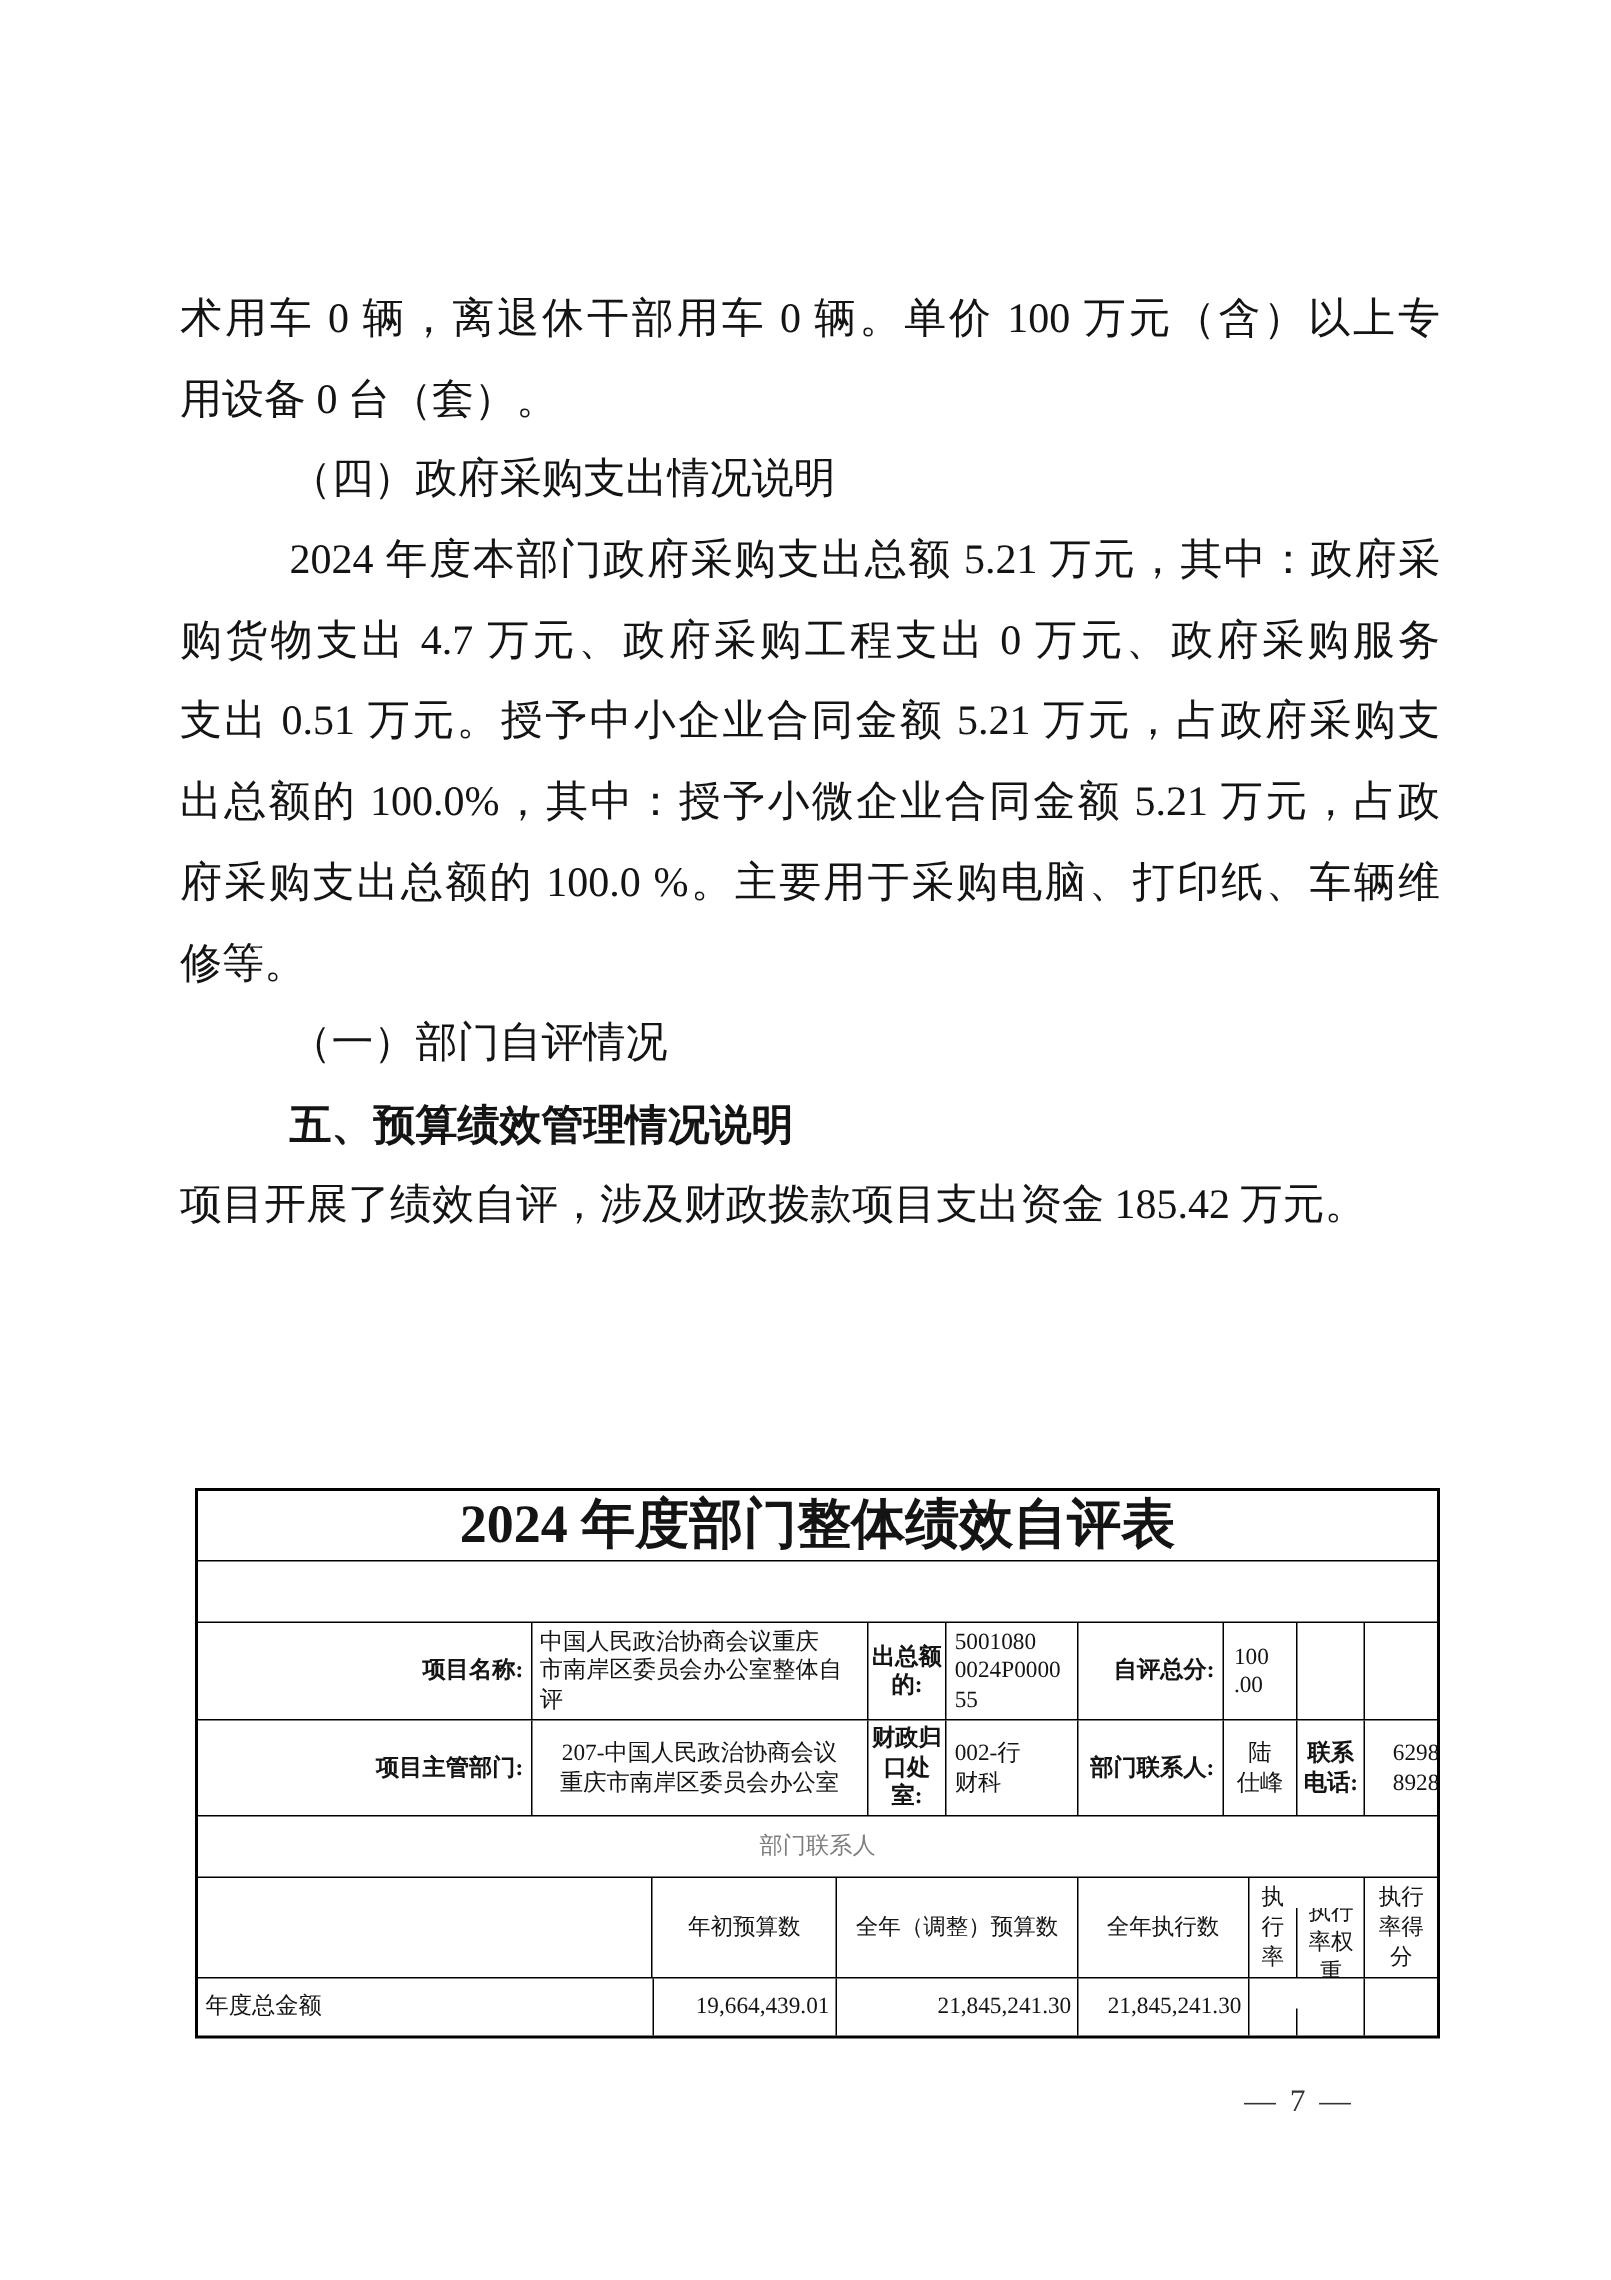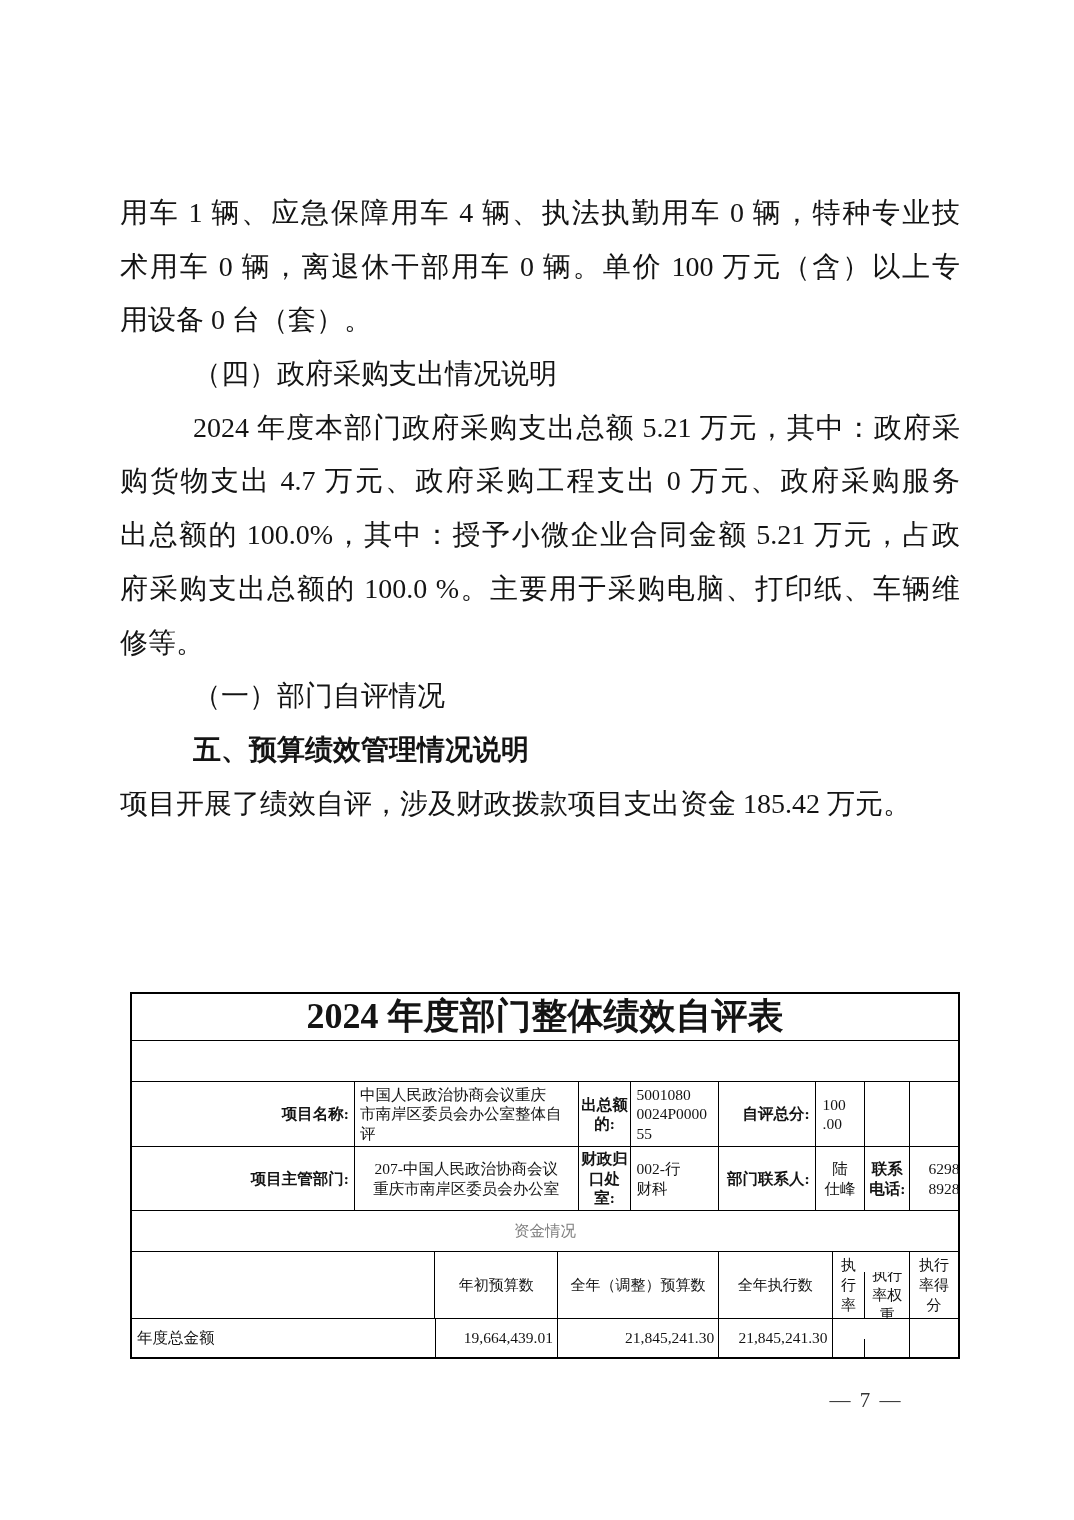--- a/index.html
+++ b/index.html
@@ -55,26 +55,26 @@
     position:absolute;left:786px;top:1388px;width:160px;text-align:center;
     font-size:21px;color:#333;letter-spacing:2px;
   }
 </style>
 </head>
 <body>
 
 <div class="page">
 
   <div class="body-text">
-    <div class="line jf">用车 1 辆、应急保障用车 4 辆、执法执勤用车 0 辆，特种专业技</div>
     <div class="line jf">术用车 0 辆，离退休干部用车 0 辆。单价 100 万元（含）以上专</div>
     <div class="line">用设备 0 台（套）。</div>
     <div class="line ind">（四）政府采购支出情况说明</div>
     <div class="line jf ind">2024 年度本部门政府采购支出总额 5.21 万元，其中：政府采</div>
     <div class="line jf">购货物支出 4.7 万元、政府采购工程支出 0 万元、政府采购服务</div>
+    <div class="line jf">支出 0.51 万元。授予中小企业合同金额 5.21 万元，占政府采购支</div>
     <div class="line jf">出总额的 100.0%，其中：授予小微企业合同金额 5.21 万元，占政</div>
     <div class="line jf">府采购支出总额的 100.0 %。主要用于采购电脑、打印纸、车辆维</div>
     <div class="line">修等。</div>
     <div class="line ind">（一）部门自评情况</div>
     <div class="line ind h1">五、预算绩效管理情况说明</div>
     <div class="line">项目开展了绩效自评，涉及财政拨款项目支出资金 185.42 万元。</div>
   </div>
 
   <div class="selftable">
 
@@ -111,21 +111,21 @@
 财科</div>
       <div class="t-cell a5 lab">部门联系人:</div>
       <div class="t-cell a6 cen pre">陆
 仕峰</div>
       <div class="t-cell a7 labc">联系电话:</div>
       <div class="t-cell a8 cen pre">6298
 8928</div>
     </div>
 
     <div class="t-row r5">
-      <div class="t-cell full cen gray">资金情况</div>
+      <div class="t-cell full cen gray">部门联系人</div>
     </div>
 
     <div class="t-row r6">
       <div class="t-cell b1"></div>
       <div class="t-cell b2 hdr">年初预算数</div>
       <div class="t-cell b3 hdr">全年（调整）预算数</div>
       <div class="t-cell b4 hdr">全年执行数</div>
       <div class="t-cell b5 hdr">执行率</div>
       <div class="t-cell b6 hdr">执行率权重</div>
       <div class="t-cell b7 hdr">执行率得分</div>

